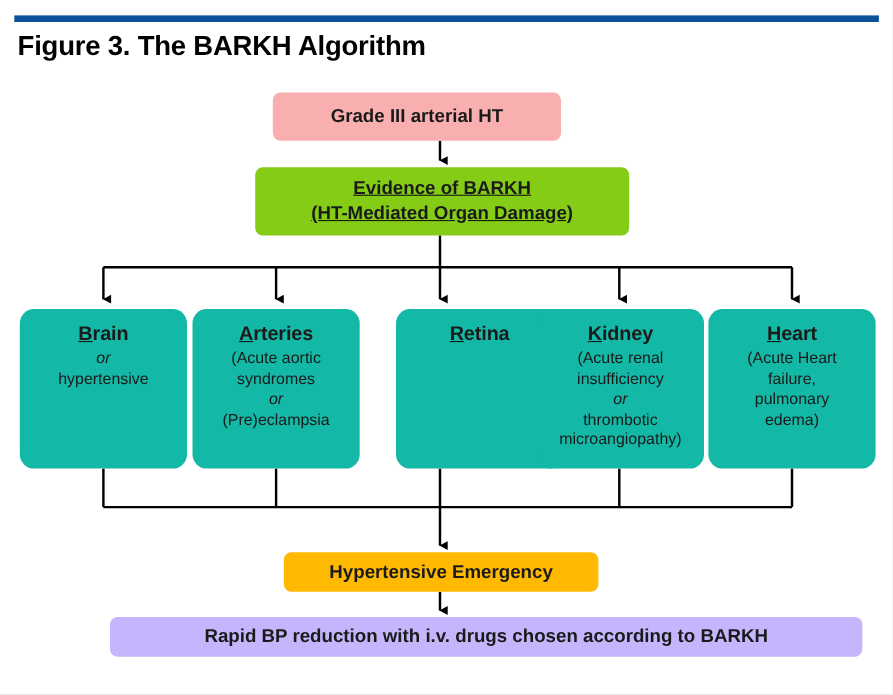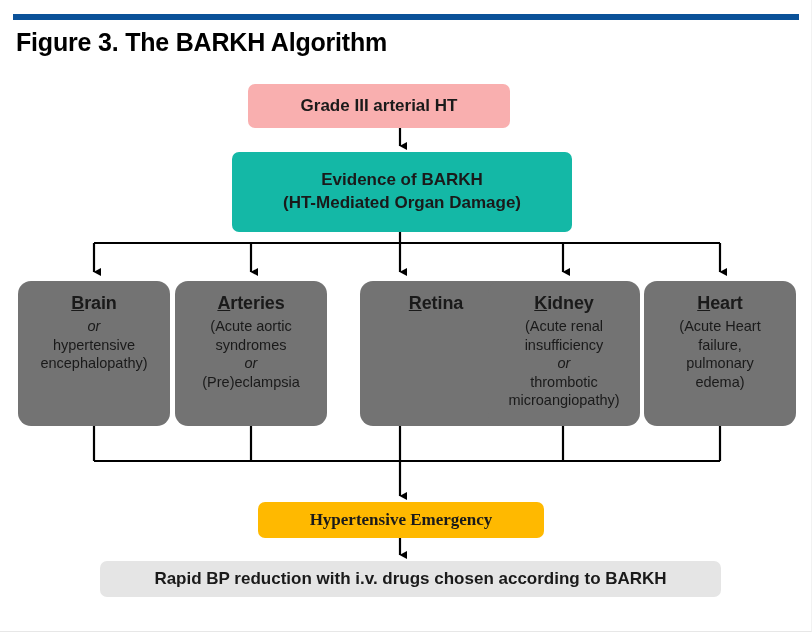--- a/index.html
+++ b/index.html
@@ -65,59 +65,59 @@
     background: #F9AFAF;
     border-radius: 7px;
     font-size: 17px;
     font-weight: bold;
   }
 
   .node-evidence {
     left: 232px;
     top: 152px;
     width: 340px;
-    height: 80px;
-    background: #14b8a6;
+    height: 62px;
+    background: #84cc16;
     border-radius: 7px;
     font-size: 17px;
     font-weight: bold;
     line-height: 1.35;
+    text-decoration: underline;
   }
   .node-evidence .ev-line { display: block; }
 
   .node-emergency {
     left: 258px;
     top: 502px;
     width: 286px;
     height: 36px;
     background: #FFB900;
     border-radius: 7px;
     font-size: 17px;
     font-weight: bold;
-    font-family: Liberation Serif, serif;
   }
 
   .node-rapid {
     left: 100px;
     top: 561px;
-    width: 621px;
+    width: 684px;
     height: 36px;
-    background: #e5e5e5;
+    background: #c4b5fd;
     border-radius: 7px;
     font-size: 17px;
     font-weight: bold;
   }
 
   
   .organ {
     position: absolute;
     top: 281px;
     width: 152px;
     height: 145px;
-    background: #737373;
+    background: #14b8a6;
     border-radius: 13px;
     box-sizing: border-box;
     padding: 11px 6px 6px 6px;
     text-align: center;
     color: #1a1a1a;
     font-size: 14.5px;
     line-height: 1.28;
   }
   .organ-title {
     display: block;
@@ -196,21 +196,20 @@
   <div class="node node-evidence">
     <span class="ev-line">Evidence of BARKH</span>
     <span class="ev-line">(HT-Mediated Organ Damage)</span>
   </div>
 
   <div class="organ organ-0">
     <span class="organ-title"><span class="ul">B</span><span>rain</span></span>
     <span class="organ-desc">
       <span class="ln"><em>or</em></span>
       <span class="ln">hypertensive</span>
-      <span class="ln">encephalopathy)</span>
     </span>
   </div>
 
   <div class="organ organ-1">
     <span class="organ-title"><span class="ul">A</span><span>rteries</span></span>
     <span class="organ-desc">
       <span class="ln">(Acute aortic</span>
       <span class="ln">syndromes</span>
       <span class="ln"><em>or</em></span>
       <span class="ln">(Pre)eclampsia</span>

